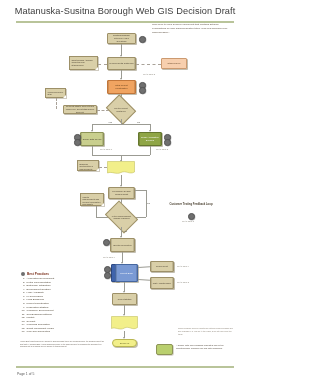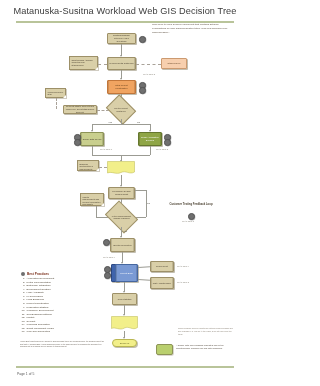--- a/index.html
+++ b/index.html
@@ -163,21 +163,21 @@
   .loop-label{
     position:absolute;left:168px;top:203px;width:46px;text-align:center;
     font-size:2.7px;font-weight:bold;color:#4a4030;line-height:1.3;
   }
 </style>
 </head>
 <body>
 
 <div id="page">
 
-  <div class="title">Matanuska-Susitna Workload Web GIS Decision Tree</div>
+  <div class="title">Matanuska-Susitna Borough Web GIS Decision Draft</div>
   <div class="title-rule"></div>
 
   <div class="intro">Click here to open an Excel document that contains detailed explanations of each subprocess step titled “Web GIS Decision Tree Subprocesses.”</div>
 
   <div class="node tan" style="left:107px;top:33px;width:29px;height:11px;">
     <span>Existing Diagram Interview / User Questions</span>
   </div>
   <div class="bp" style="left:139px;top:36px;width:4.6px;height:4.6px;"></div>
   <div class="ln v" style="left:121px;top:44px;height:12px;"></div>
   <div class="arrow down" style="left:119.6px;top:55px;"></div>

